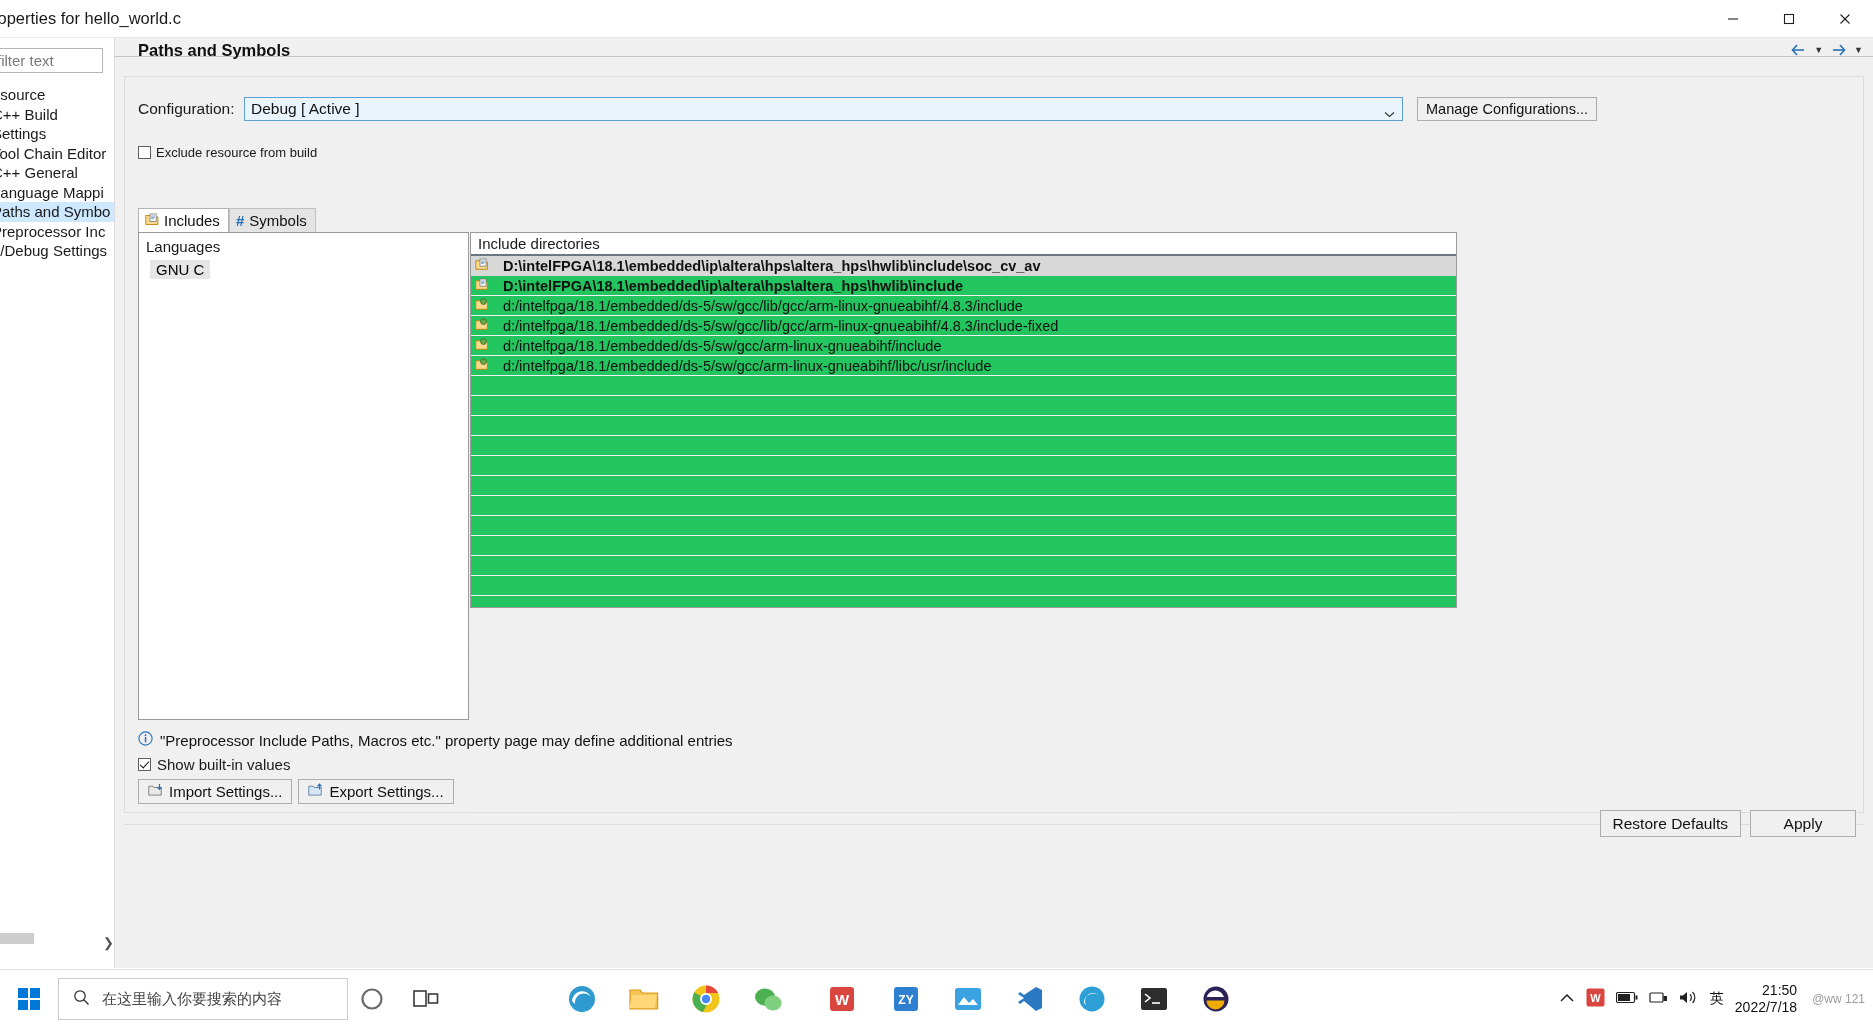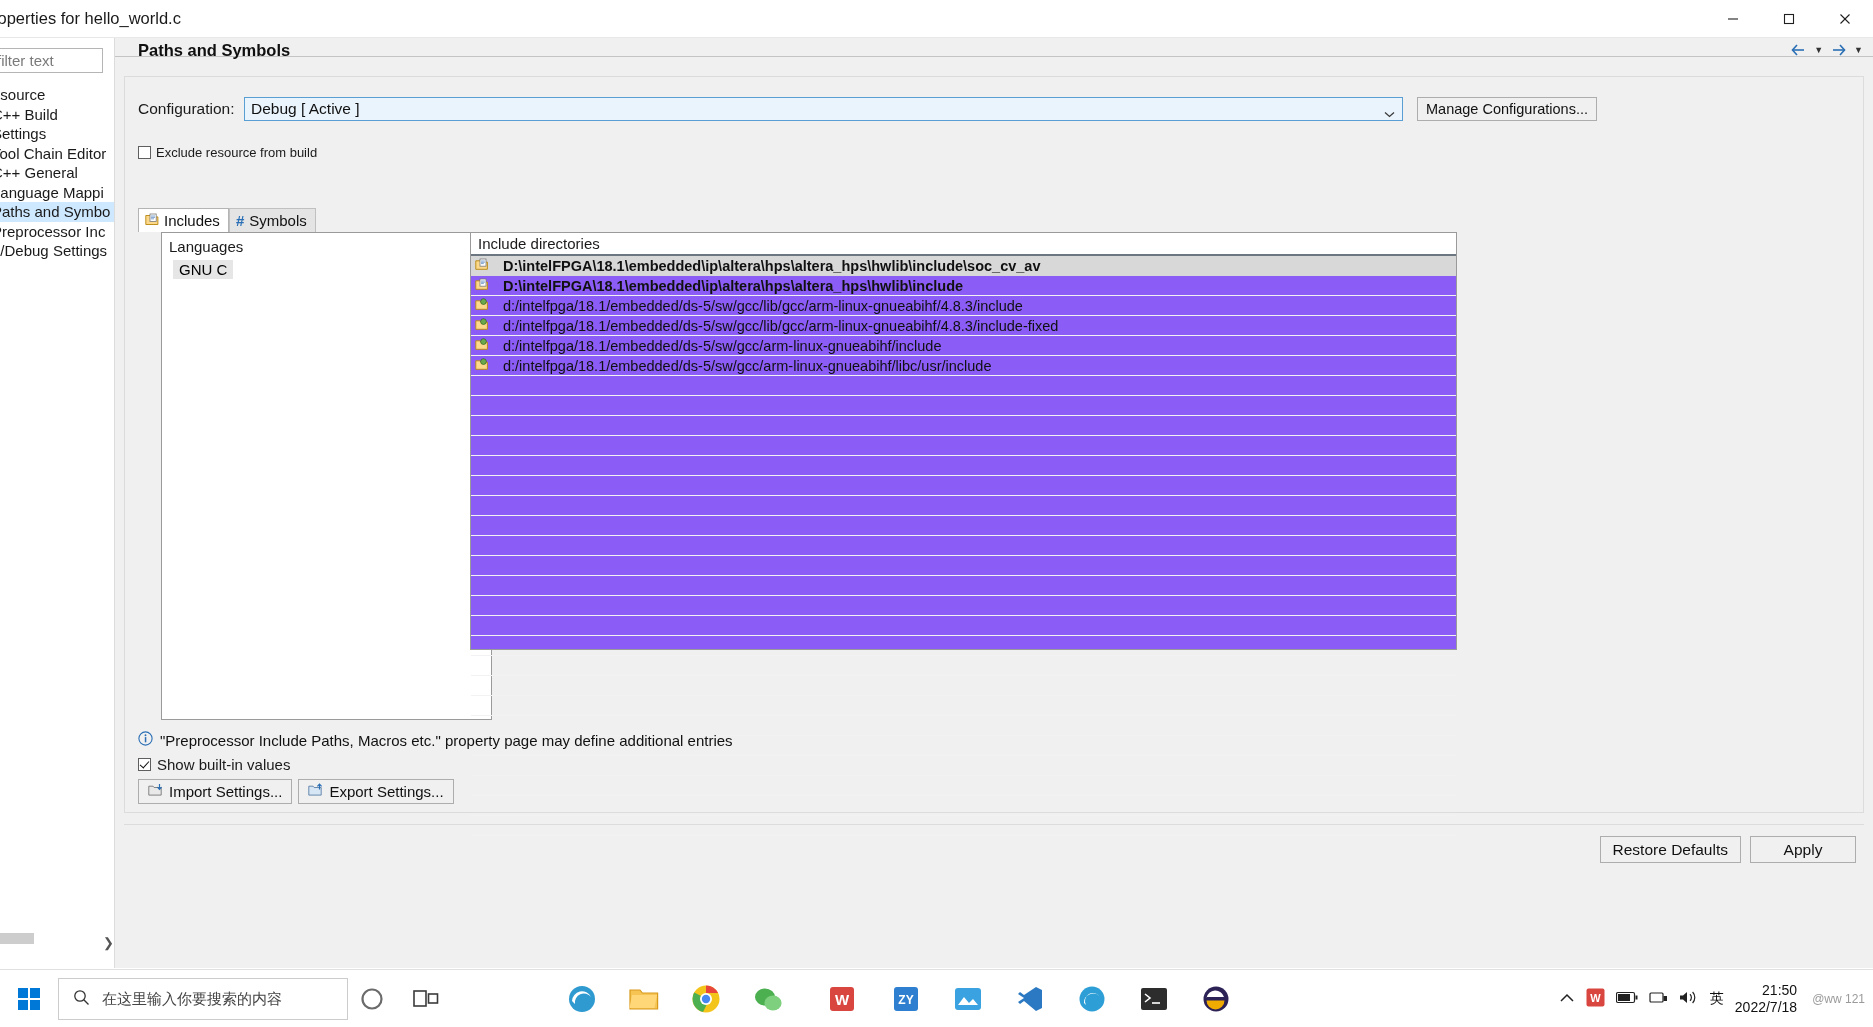--- a/index.html
+++ b/index.html
@@ -116,30 +116,30 @@
   .tab {
     height: 24px; display: flex; align-items: center; gap: 5px;
     padding: 0 8px 0 6px; font-size: 15px; color: #111;
     border: 1px solid #c0c0c0; border-bottom: none; background: #e4e4e4;
   }
   .tab.active { background: #ffffff; border-color: #b4b4b4; }
 
   
   .lang-panel {
     position: absolute; left: 13px; top: 155px; width: 331px; height: 488px;
-    background: #ffffff; border: 1px solid #9a9a9a; margin-left: 23px;
+    background: #ffffff; border: 1px solid #9a9a9a;
   }
   .lang-head { position: absolute; left: 7px; top: 5px; font-size: 15px; color: #1a1a1a; }
   .lang-item {
     position: absolute; left: 11px; top: 27px; font-size: 15px; color: #000000;
     background: #e6e6e6; padding: 1px 6px;
   }
   .dirs-panel {
-    position: absolute; left: 345px; top: 155px; width: 987px; height: 418px;
-    background: #8b5cf6; border: 1px solid #9a9a9a;
+    position: absolute; left: 345px; top: 155px; width: 987px; height: 376px;
+    background: #22c55e; border: 1px solid #9a9a9a;
   }
   .dirs-head {
     position: absolute; left: 0; top: 0; width: 985px; height: 23px;
     background: #ffffff; border-bottom: 2px solid #6b7680;
     font-size: 15px; color: #1a1a1a; padding-left: 7px; line-height: 21px;
   }
   .dirs-rows { position: absolute; left: 0; top: 23px; width: 985px; }
   .dir-row {
     height: 20px; display: flex; align-items: center; gap: 14px;
     padding-left: 4px; border-bottom: 1px solid #f2f2f2;
@@ -167,21 +167,21 @@
   .io-btns { position: absolute; left: 13px; top: 702px; display: flex; gap: 6px; }
   .io-btn {
     height: 25px; padding: 0 9px; display: flex; align-items: center; gap: 6px;
     background: #f0f0f0; border: 1px solid #adadad; font-size: 15px; color: #111;
   }
 
   
   .footer-sep {
     position: absolute; left: 9px; top: 786px; width: 1740px; height: 1px; background: #dcdcdc;
   }
-  .footer-btns { position: absolute; right: 17px; top: 798px; display: flex; gap: 9px; border-radius: 12px; }
+  .footer-btns { position: absolute; right: 17px; top: 772px; display: flex; gap: 9px; border-radius: 12px; }
   .footer-btn {
     height: 27px; min-width: 106px; padding: 0 12px;
     background: #f0f0f0; border: 1px solid #adadad; font-size: 15.5px; color: #111;
     display: flex; align-items: center; justify-content: center;
   }
 
   
   .taskbar {
     position: absolute; left: 0; bottom: 0; width: 1873px; height: 58px;
     background: #ffffff; border-top: 1px solid #e0e0e0;

